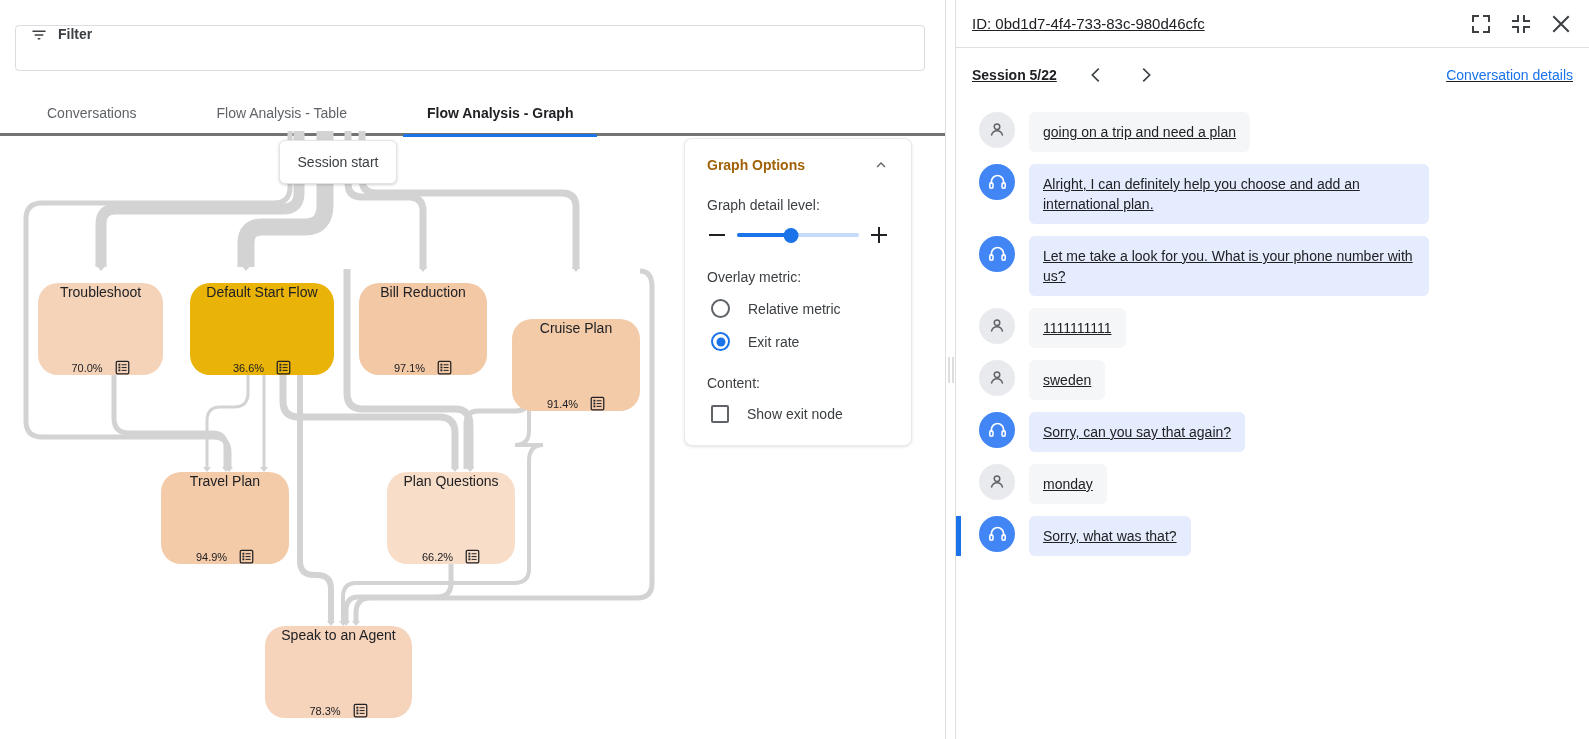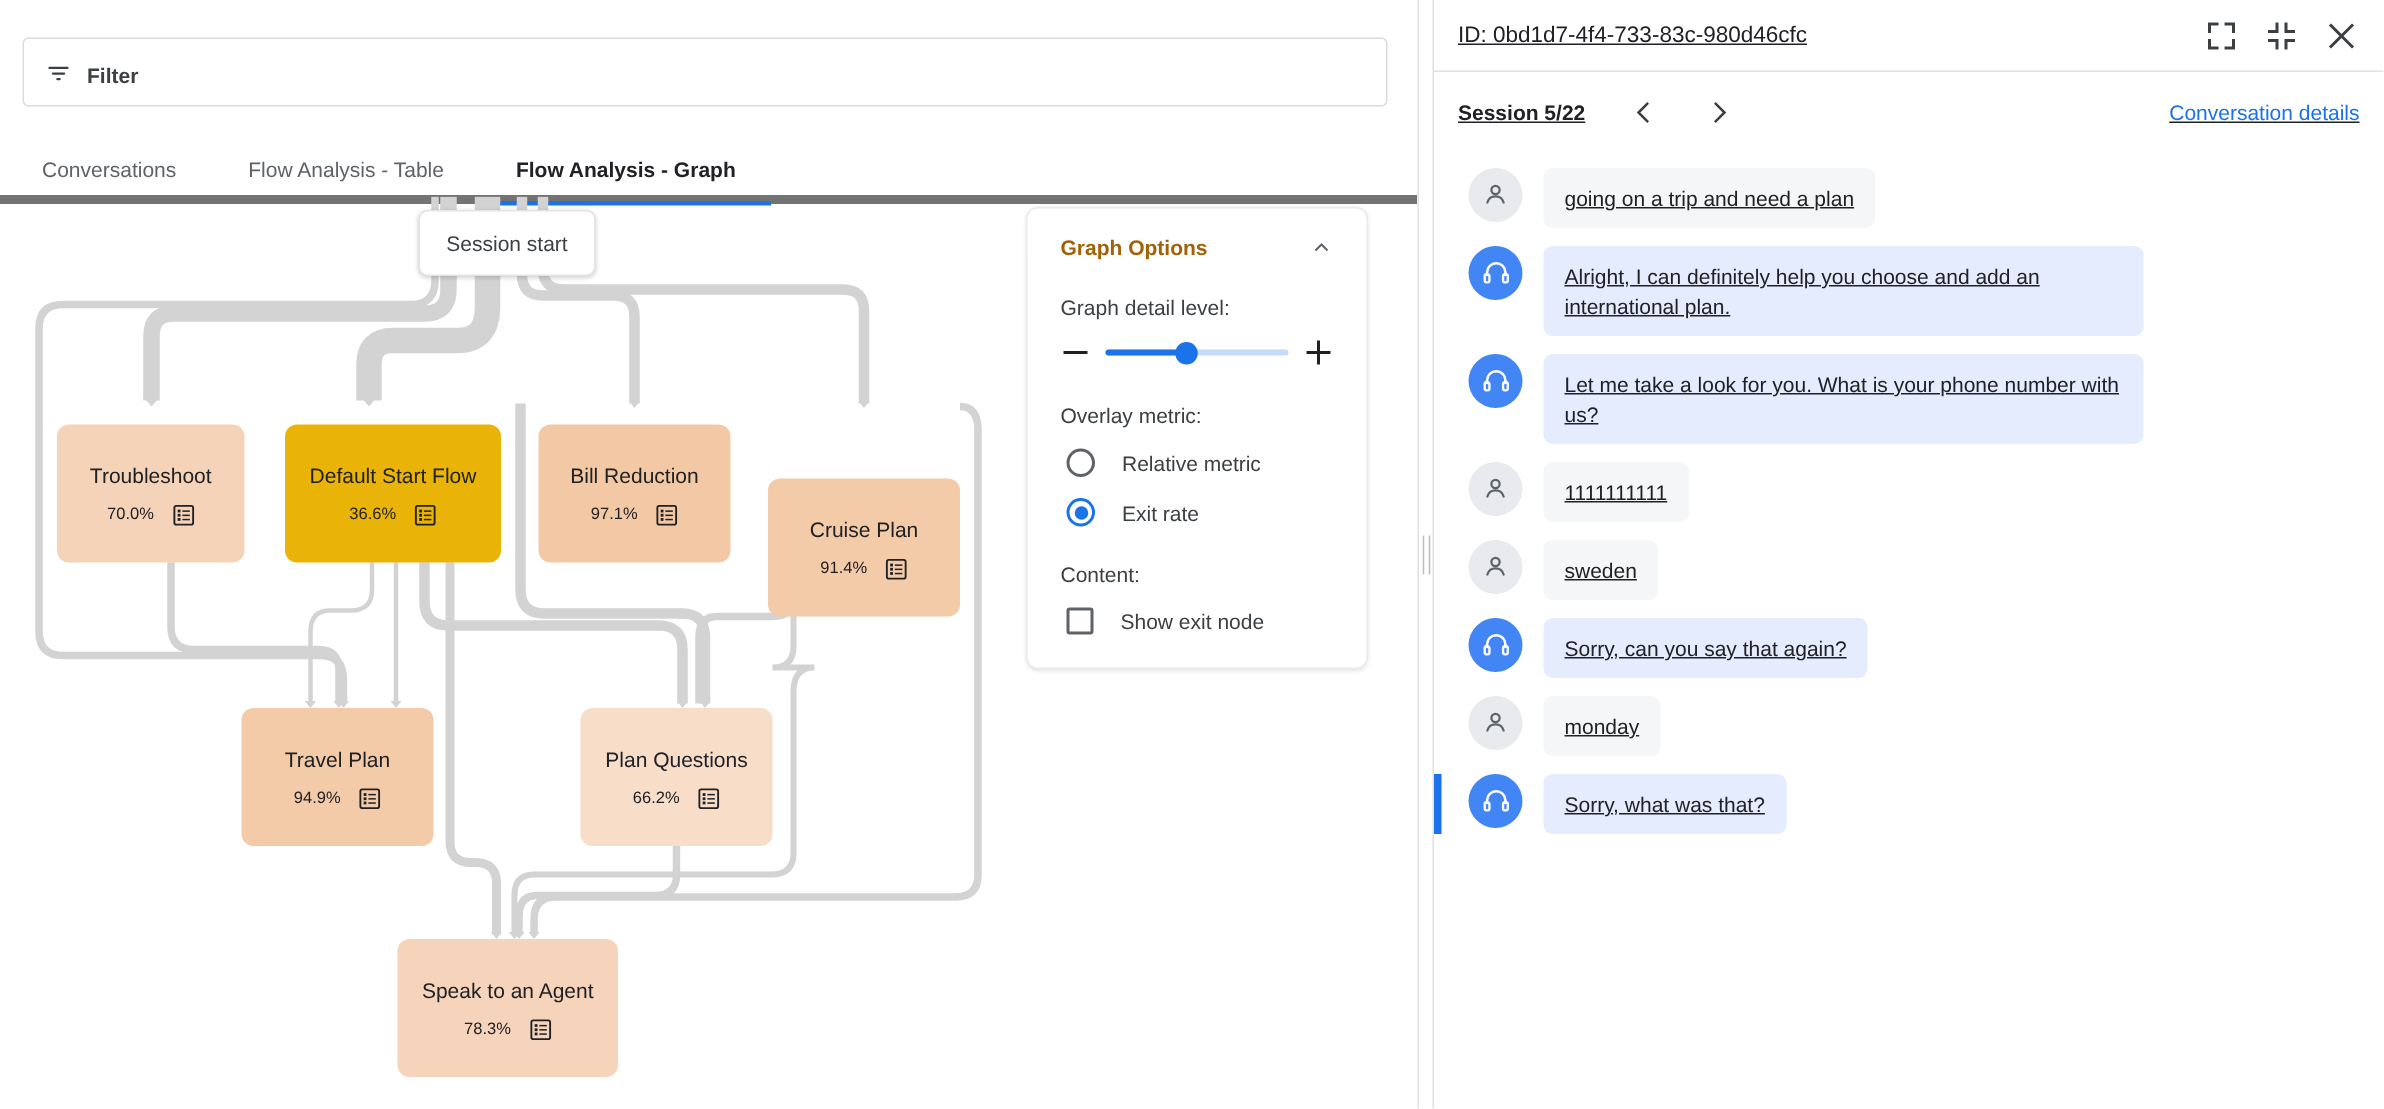--- a/index.html
+++ b/index.html
@@ -15,60 +15,61 @@
   
   .left-panel {
     width: 945px; height: 739px; position: relative;
     background: #fff; overflow: hidden;
   }
   .filter-bar {
     margin: 25px 20px 0 15px;
     height: 46px;
     border: 1px solid #dadce0;
     border-radius: 4px;
-    display: flex; align-items: flex-end;
-    padding: 12px 14px;
+    display: flex; align-items: flex-start;
+    padding: 0 14px;
     background: #fff;
   }
   .filter-icon { width: 18px; height: 18px; margin-right: 10px; display:block; }
   .filter-label {
     font-size: 14px; font-weight: 700; color: #3c4043; margin-right: 14px;
   }
   .filter-input {
     flex: 1; border: none; outline: none; font-size: 14px;
     font-family: "Liberation Sans", sans-serif; color: #3c4043;
     background: transparent;
   }
   .filter-input::placeholder { color: #6f7276; }
 
   .tabs {
     display: flex; margin-top: 19px;
-    border-bottom: 6px solid #737373;
-    padding-left: 4px;
+    border-bottom: 3px solid #737373;
+    padding-left: 23px;
     height: 46px;
+    gap: 32px;
   }
   .tab {
     font-size: 14px; color: #5f6368;
     padding: 0 24px; height: 46px; line-height: 46px;
     cursor: pointer; position: relative; white-space: nowrap;
   }
   .tab.active { color: #202124; font-weight: 700; }
   .tab.active::after {
     content: ""; position: absolute; left: 0; right: 0; bottom: -1px;
     height: 3px; background: #1a73e8; border-radius: 2px 2px 0 0;
   }
 
   .graph-area { position: absolute; left: 0; top: 131px; width: 945px; height: 608px; overflow: hidden; }
   .graph-svg { position: absolute; left: 0; top: 0; }
 
   .node {
     position: absolute;
-    border-radius: 8px;
+    border-radius: 20px;
     display: flex; flex-direction: column;
-    align-items: center; justify-content: center;
+    align-items: center; justify-content: space-between;
     cursor: pointer;
     user-select: none;
   }
   .node-title { font-size: 14px; color: #202124; line-height: 18px; text-align:center; }
   .node-metric-row { display: flex; align-items: center; gap: 12px; margin-top: 10px; }
   .node-metric { font-size: 11px; color: #202124; }
   .node-icon { width: 15px; height: 15px; display:block; }
 
   .tooltip-start {
     position: absolute;

